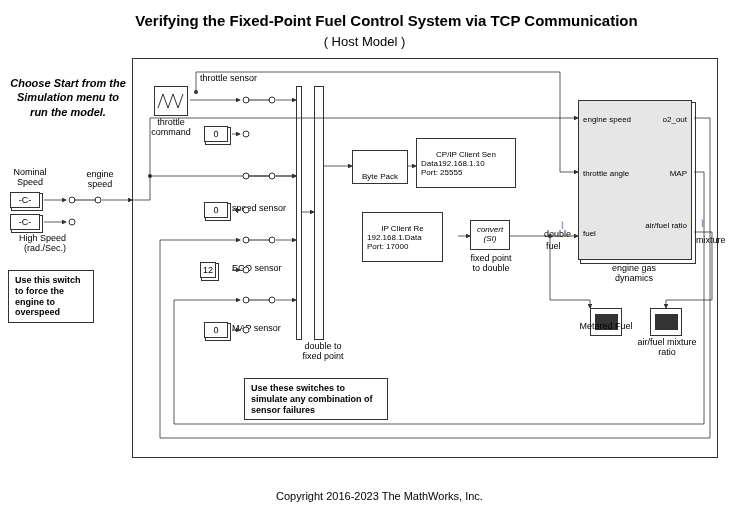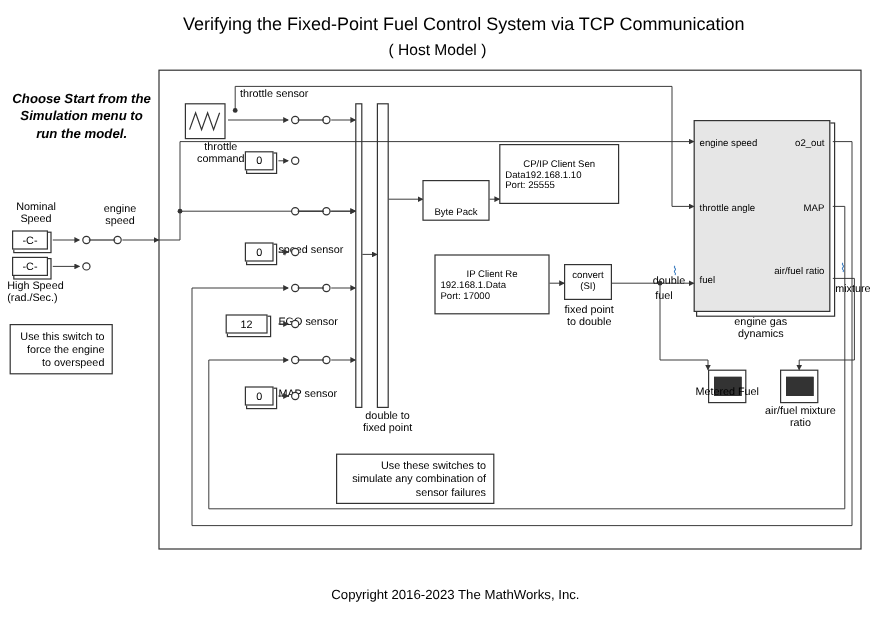--- a/index.html
+++ b/index.html
@@ -13,21 +13,21 @@
     position: relative;
     overflow: hidden;
   }
   .title {
     position: absolute;
     top: 12px;
     left: 0;
     right: 0;
     text-align: center;
     font-size: 15px;
-    font-weight: normal;
+    font-weight: bold;
     padding-left: 44px;
   }
   .subtitle {
     position: absolute;
     top: 34px;
     left: 0;
     right: 0;
     text-align: center;
     font-size: 13px;
   }
@@ -66,22 +66,23 @@
     font-size: 9px;
     text-align: center;
     line-height: 1.1;
   }
   .note-box {
     position: absolute;
     border: 1px solid #333;
     background: #fff;
     font-size: 9px;
     padding: 4px 6px;
-    text-align: right;
+    text-align: left;
     line-height: 1.2;
+    font-weight: bold;
   }
   .const-blk {
     position: absolute;
     background: #fff;
     border: 1px solid #333;
     font-size: 9px;
     display: flex;
     align-items: center;
     justify-content: center;
     box-shadow: 2px 2px 0 #fff, 2px 2px 0 1px #333;
@@ -164,66 +165,66 @@
 <body>
 
 <div class="title">Verifying the Fixed-Point Fuel Control System via TCP Communication</div>
 <div class="subtitle">( Host Model )</div>
 
 <div class="note-italic">Choose Start from the Simulation menu to run the model.</div>
 
 <div class="lbl" style="left:6px; top:168px; width:48px;">Nominal Speed</div>
 <div class="const-blk" style="left:10px; top:192px; width:30px; height:16px;">-C-</div>
 <div class="const-blk" style="left:10px; top:214px; width:30px; height:16px;">-C-</div>
-<div class="lbl" style="left:6px; top:234px; width:60px; text-align:left;">High Speed (rad./Sec.)</div>
+<div class="lbl" style="left:6px; top:234px; width:60px; text-align:right;">High Speed (rad./Sec.)</div>
 <div class="lbl" style="left:78px; top:170px; width:44px;">engine speed</div>
 
 <div class="note-box" style="left:8px; top:270px; width:86px;">Use this switch to force the engine to overspeed</div>
 
 <div class="canvas"></div>
 
 <div class="blk" style="left:154px; top:86px; width:34px; height:30px;">
   <svg width="30" height="22">
       <path class="throttle-wave" d="M2 18 L7 4 L12 18 L17 4 L22 18 L27 4"></path>
     </svg>
 </div>
-<div class="lbl" style="left:146px; top:118px; width:50px;margin-left:13px;">throttle command</div>
+<div class="lbl" style="left:146px; top:118px; width:50px;">throttle command</div>
 
 <div class="lbl" style="left:200px; top:74px; width:70px; text-align:left;">throttle sensor</div>
 
 <div class="const-blk" style="left:204px; top:126px; width:24px; height:16px;">0</div>
 <div class="const-blk" style="left:204px; top:202px; width:24px; height:16px;">0</div>
 <div class="lbl" style="left:232px; top:204px; width:60px; text-align:left;">speed sensor</div>
-<div class="const-blk" style="left:188px; top:262px; width:35px; height:16px;">12</div>
+<div class="const-blk" style="left:200px; top:262px; width:16px; height:16px;">12</div>
 <div class="lbl" style="left:232px; top:264px; width:60px; text-align:left;">EGO sensor</div>
 <div class="const-blk" style="left:204px; top:322px; width:24px; height:16px;">0</div>
 <div class="lbl" style="left:232px; top:324px; width:60px; text-align:left;">MAP sensor</div>
 
 <div class="tall-bar" style="left:296px; top:86px; width:6px; height:254px;"></div>
 <div class="tall-bar" style="left:314px; top:86px; width:10px; height:254px;"></div>
 <div class="lbl" style="left:298px; top:342px; width:50px;">double to fixed point</div>
 
 <div class="blk" style="left:352px; top:150px; width:56px; height:34px; justify-content:flex-end; padding-bottom:2px;">
   <span style="font-size:8px;">Byte Pack</span>
 </div>
 
-<div class="blk" style="left:416px; top:120px; width:100px; height:50px; align-items:flex-start; padding:17px 4px; text-align:left;">
+<div class="blk" style="left:416px; top:138px; width:100px; height:50px; align-items:flex-start; padding:17px 4px; text-align:left;">
   <span style="font-size:8px; align-self:center;">CP/IP Client Sen</span>
   <span style="font-size:8px;"><span>Data</span><span>192.168.1.10</span></span>
   <span style="font-size:8px;">Port: 25555</span>
 </div>
 
-<div class="blk" style="left:362px; top:212px; width:96px; height:50px; align-items:flex-start; padding:3px 4px; text-align:center;">
+<div class="blk" style="left:362px; top:212px; width:81px; height:50px; align-items:flex-start; padding:3px 4px; text-align:center;">
   <span style="font-size:8px; align-self:center;">IP Client Re</span>
   <span style="font-size:8px;"><span>192.168.1.</span><span>Data</span></span>
   <span style="font-size:8px;">Port: 17000</span>
 </div>
 
 <div class="blk" style="left:470px; top:220px; width:40px; height:30px;">
-  <span style="font-size:8px; line-height:1.1;">convert (SI)</span>
+  <span style="font-size:8px; line-height:1.1;font-style:italic;">convert (SI)</span>
 </div>
 <div class="lbl" style="left:512px; top:230px; width:34px; text-align:left;padding-left:32px;">double</div>
 <div class="lbl" style="left:546px; top:242px; width:24px; text-align:left;">fuel</div>
 <div class="lbl" style="left:466px; top:254px; width:50px;">fixed point to double</div>
 
 <div class="engine-box" style="left:578px; top:100px; width:114px; height:160px;">
   <span class="engine-port-lbl" style="left:4px; top:14px;">engine speed</span>
   <span class="engine-port-lbl" style="right:4px; top:14px;">o2_out</span>
   <span class="engine-port-lbl" style="left:4px; top:68px;">throttle angle</span>
   <span class="engine-port-lbl" style="right:4px; top:68px;">MAP</span>
@@ -234,21 +235,21 @@
 <div class="lbl" style="left:696px; top:236px; width:36px; text-align:left;">mixture</div>
 
 <div class="wifi" style="left:560px; top:220px;">⌇</div>
 <div class="wifi" style="left:700px; top:218px;">⌇</div>
 
 <div class="scope" style="left:590px; top:308px; width:32px; height:28px;"></div>
 <div class="lbl" style="left:574px; top:322px; width:64px;">Metered Fuel</div>
 <div class="scope" style="left:650px; top:308px; width:32px; height:28px;"></div>
 <div class="lbl" style="left:636px; top:338px; width:62px;">air/fuel mixture ratio</div>
 
-<div class="note-box" style="left:244px; top:378px; width:132px;margin-left:36px;">Use these switches to simulate any combination of sensor failures</div>
+<div class="note-box" style="left:244px; top:378px; width:144px;">Use these switches to simulate any combination of sensor failures</div>
 
 <svg class="wires" width="729" height="520">
   <defs>
     <marker id="ah" markerWidth="6" markerHeight="6" refX="5" refY="3" orient="auto">
       <path d="M0 0 L6 3 L0 6 z" class="arrow"></path>
     </marker>
   </defs>
 
   <path class="wire" d="M44 200 L66 200" marker-end="url(#ah)"></path>
   <path class="wire" d="M44 222 L66 222" marker-end="url(#ah)"></path>

